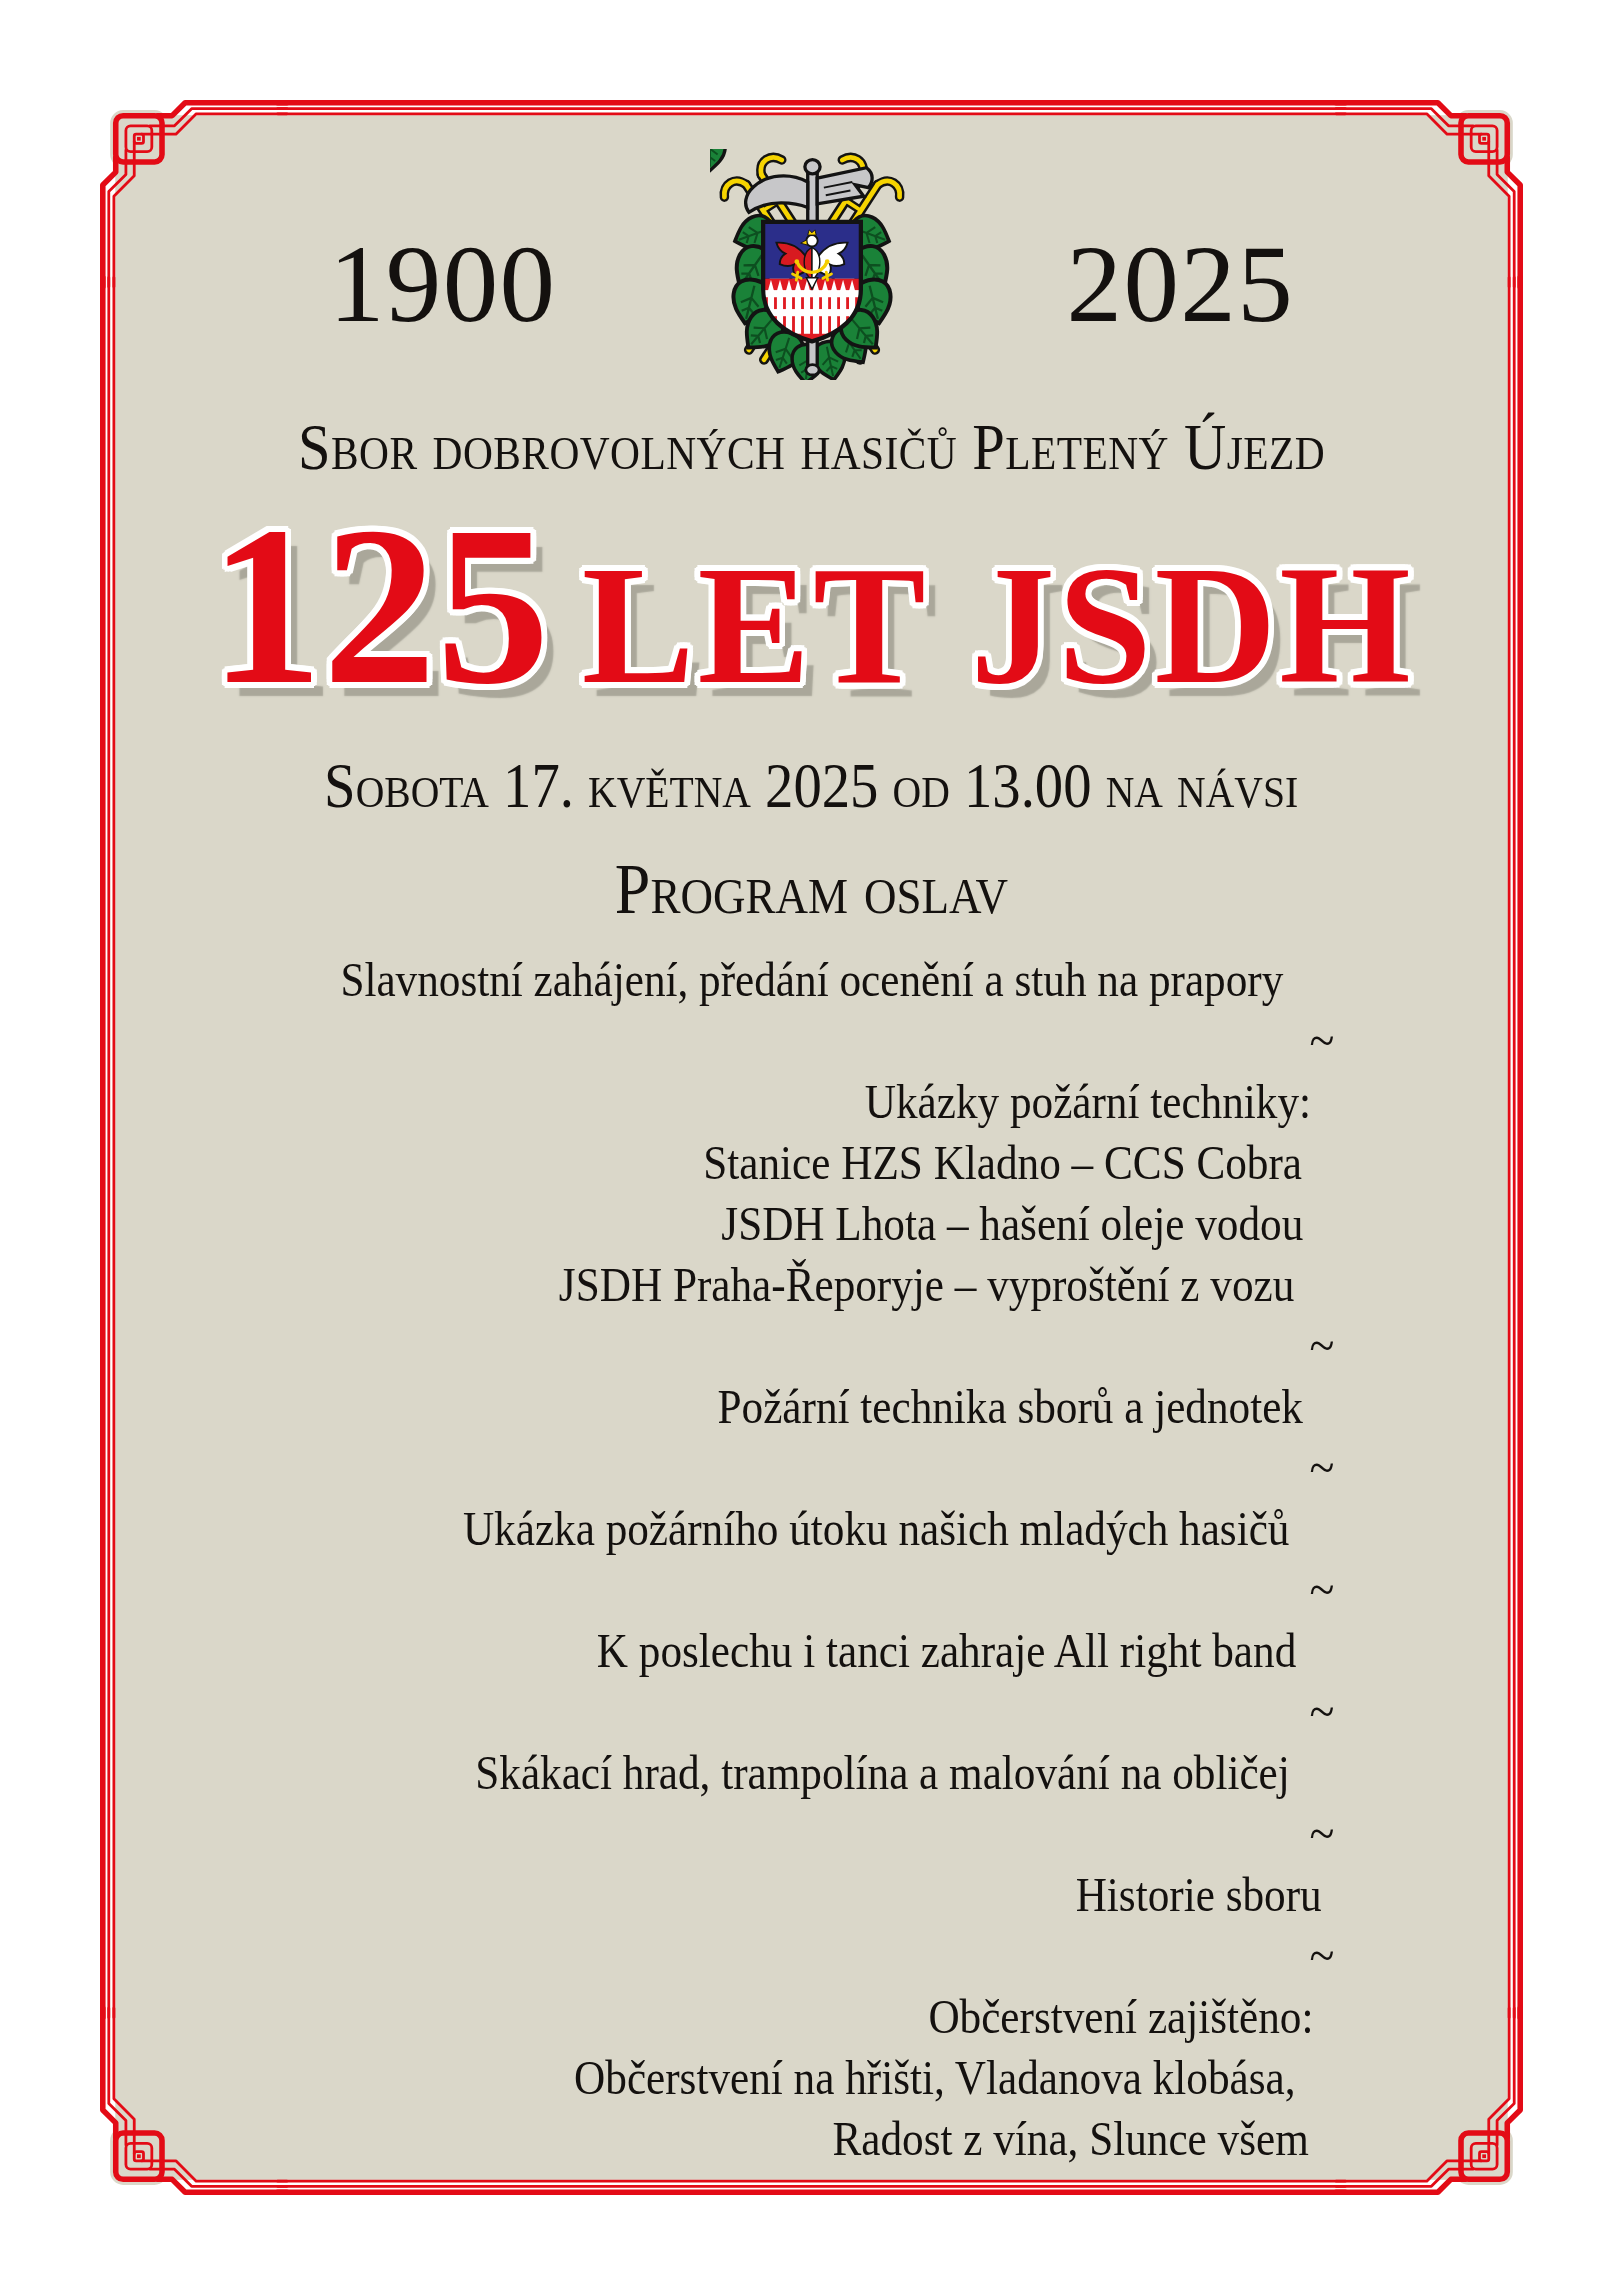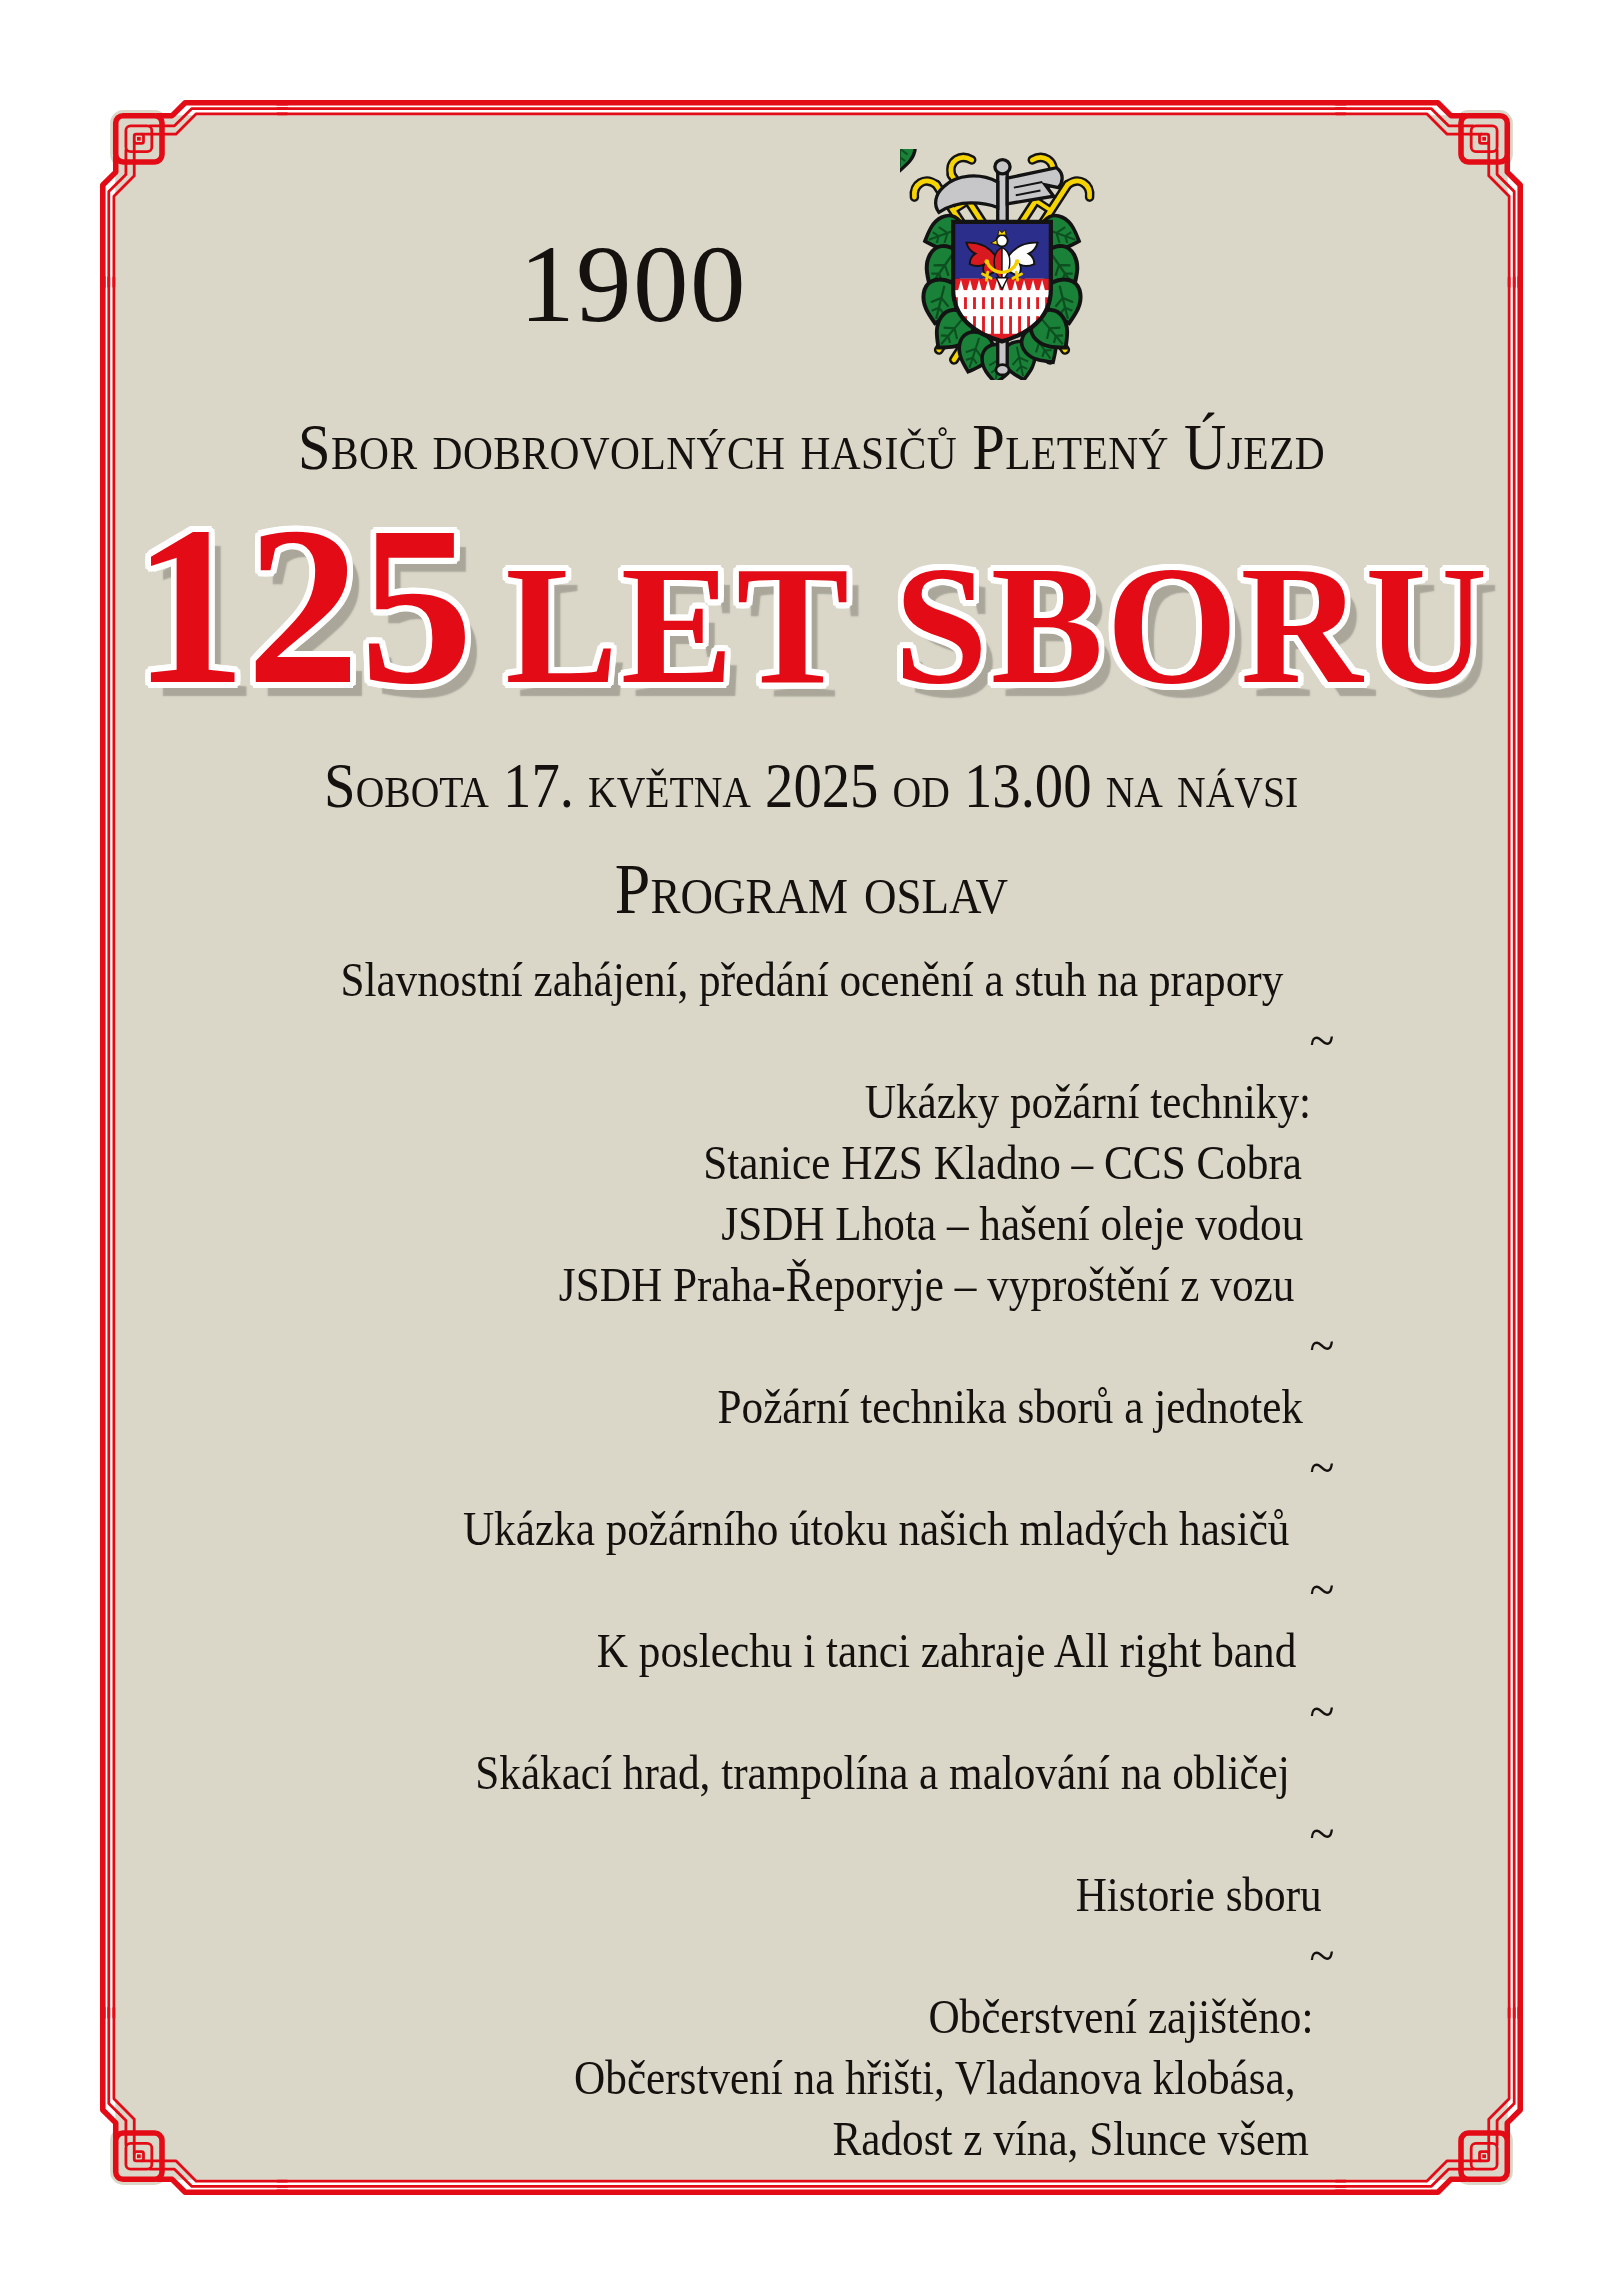--- a/index.html
+++ b/index.html
@@ -187,27 +187,28 @@
                   <path d="M 174 260 l 18 9 M 185 256 l -3 17"></path>
                   <path d="M 256 260 l -18 9 M 245 256 l 3 17"></path>
                 </g>
               </g>
             </g>
             <path d="M 112 150 H 318 V 292 C 318 352 272 386 215 402 C 158 386 112 352 112 292 Z" fill="none" stroke="#131313" stroke-width="9"></path>
           </g>
         </svg>
       </span>
 
+      <span class="year">2025</span>
     </div>
 
     <div class="org cx">Sbor dobrovolných hasičů Pletený Újezd</div>
 
     <div class="title">
       <span class="title-num">125</span>
-      <span class="title-words">LET SBORU</span>
+      <span class="title-words">LET JSDH</span>
     </div>
 
     <div class="date cx">Sobota 17. května 2025 od 13.00 na návsi</div>
 
     <div class="prog-head cx">Program oslav</div>
 
     <div class="program">
         <div class="program-line cx">Slavnostní zahájení, předání ocenění a stuh na prapory</div>
         <div class="program-sep cx">~</div>
         <div class="program-line cx">Ukázky požární techniky:</div>

